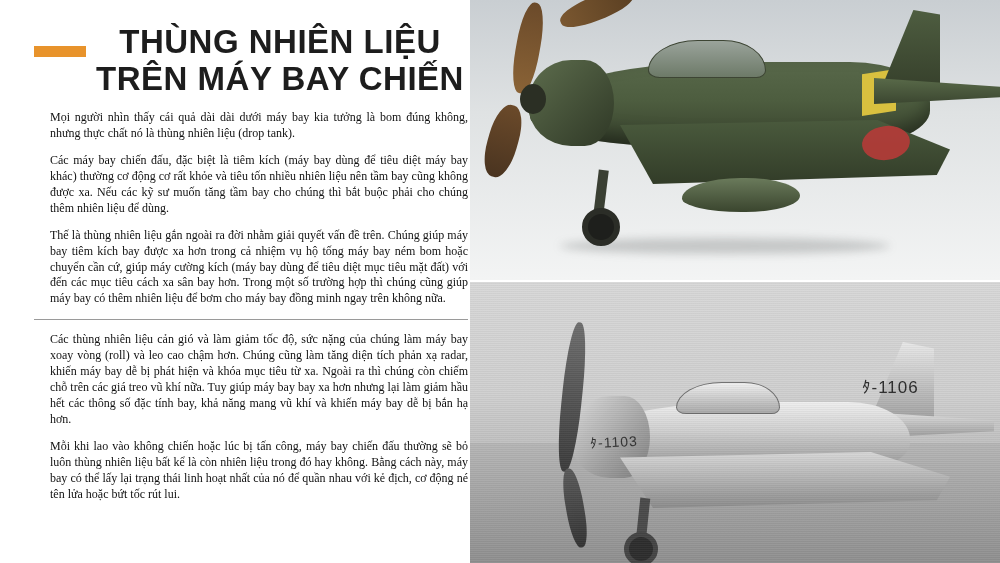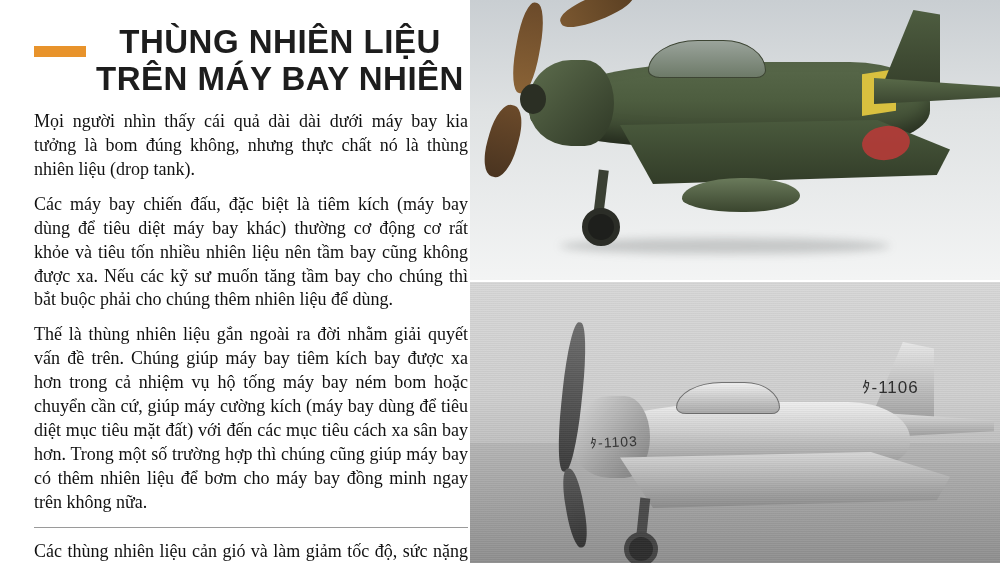--- a/index.html
+++ b/index.html
@@ -49,23 +49,23 @@
     color: #1d1d1d;
     text-align: center;
     flex: 1 1 auto;
     padding-right: 4px;
   }
 
   .body-text {
     margin-top: 12px;
   }
   .body-text p {
-    margin: 0 0 11px 0;
+    margin: 0 0 11px 16px;
     font-family: "Liberation Serif", serif;
-    font-size: 18px;
+    font-size: 12px;
     line-height: 1.33;
     color: #111;
     text-align: justify;
   }
   .divider {
     width: 100%;
     height: 1px;
     background: #9a9a9a;
     margin: 12px 0 12px 0;
   }
@@ -266,21 +266,21 @@
 <body>
 
 <div class="page">
 
   <div class="left-col">
 
     <div class="title-block">
       <div class="title-dash"></div>
       <div class="title-text">
         <div>THÙNG NHIÊN LIỆU</div>
-        <div>TRÊN MÁY BAY NHIÊN</div>
+        <div>TRÊN MÁY BAY CHIẾN</div>
       </div>
     </div>
 
     <div class="body-text">
       <p>Mọi người nhìn thấy cái quả dài dài dưới máy bay kia tưởng là bom đúng không, nhưng thực chất nó là thùng nhiên liệu (drop tank).</p>
       <p>Các máy bay chiến đấu, đặc biệt là tiêm kích (máy bay dùng để tiêu diệt máy bay khác) thường cơ động cơ rất khỏe và tiêu tốn nhiều nhiên liệu nên tầm bay cũng không được xa. Nếu các kỹ sư muốn tăng tầm bay cho chúng thì bắt buộc phải cho chúng thêm nhiên liệu để dùng.</p>
       <p>Thế là thùng nhiên liệu gắn ngoài ra đời nhằm giải quyết vấn đề trên. Chúng giúp máy bay tiêm kích bay được xa hơn trong cả nhiệm vụ hộ tống máy bay ném bom hoặc chuyển cần cứ, giúp máy cường kích (máy bay dùng để tiêu diệt mục tiêu mặt đất) với đến các mục tiêu cách xa sân bay hơn. Trong một số trường hợp thì chúng cũng giúp máy bay có thêm nhiên liệu để bơm cho máy bay đồng minh ngay trên không nữa.</p>
     </div>
 
     <div class="divider"></div>

